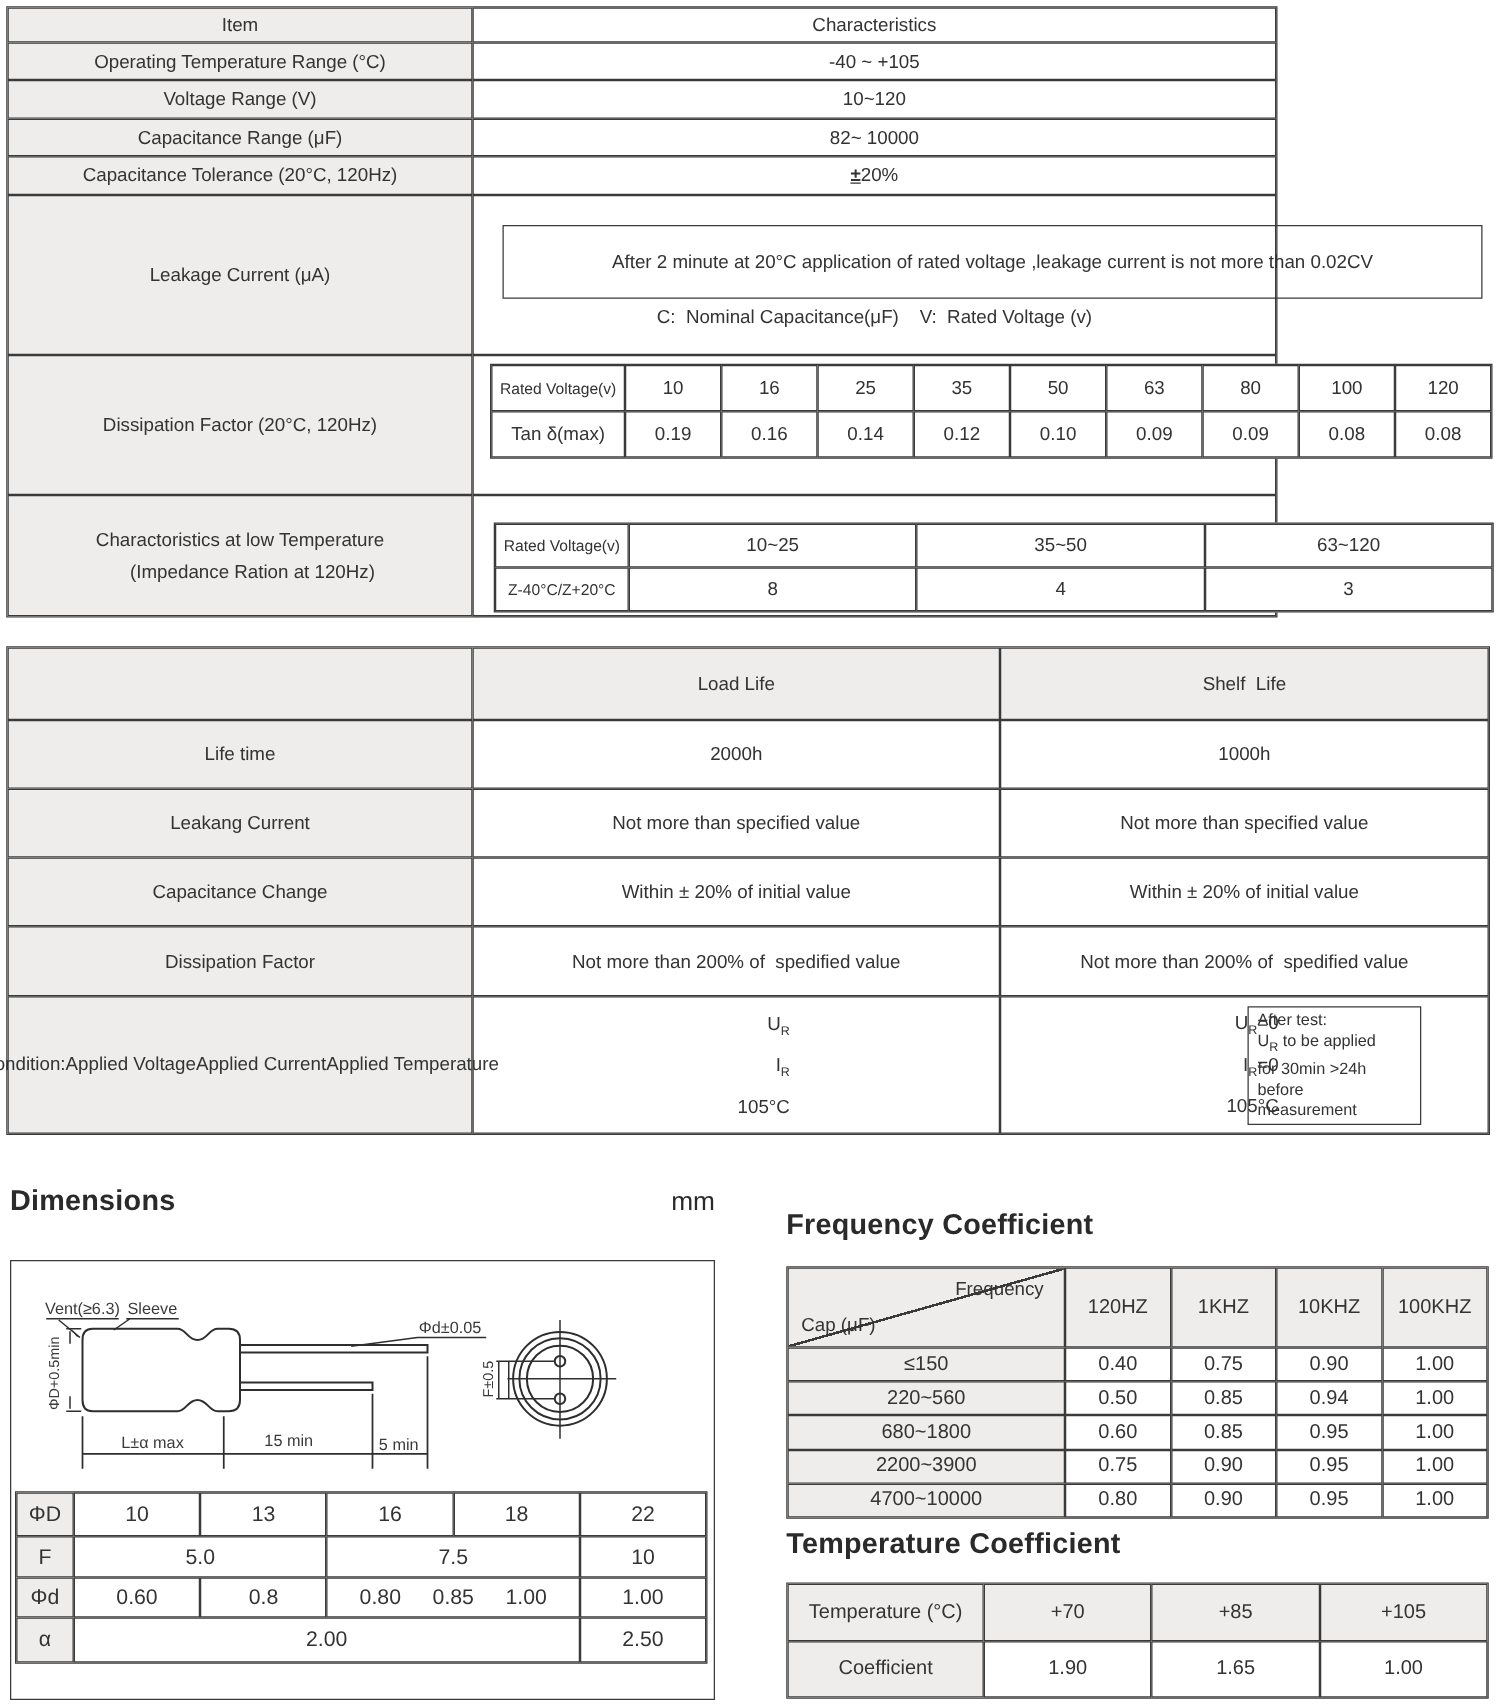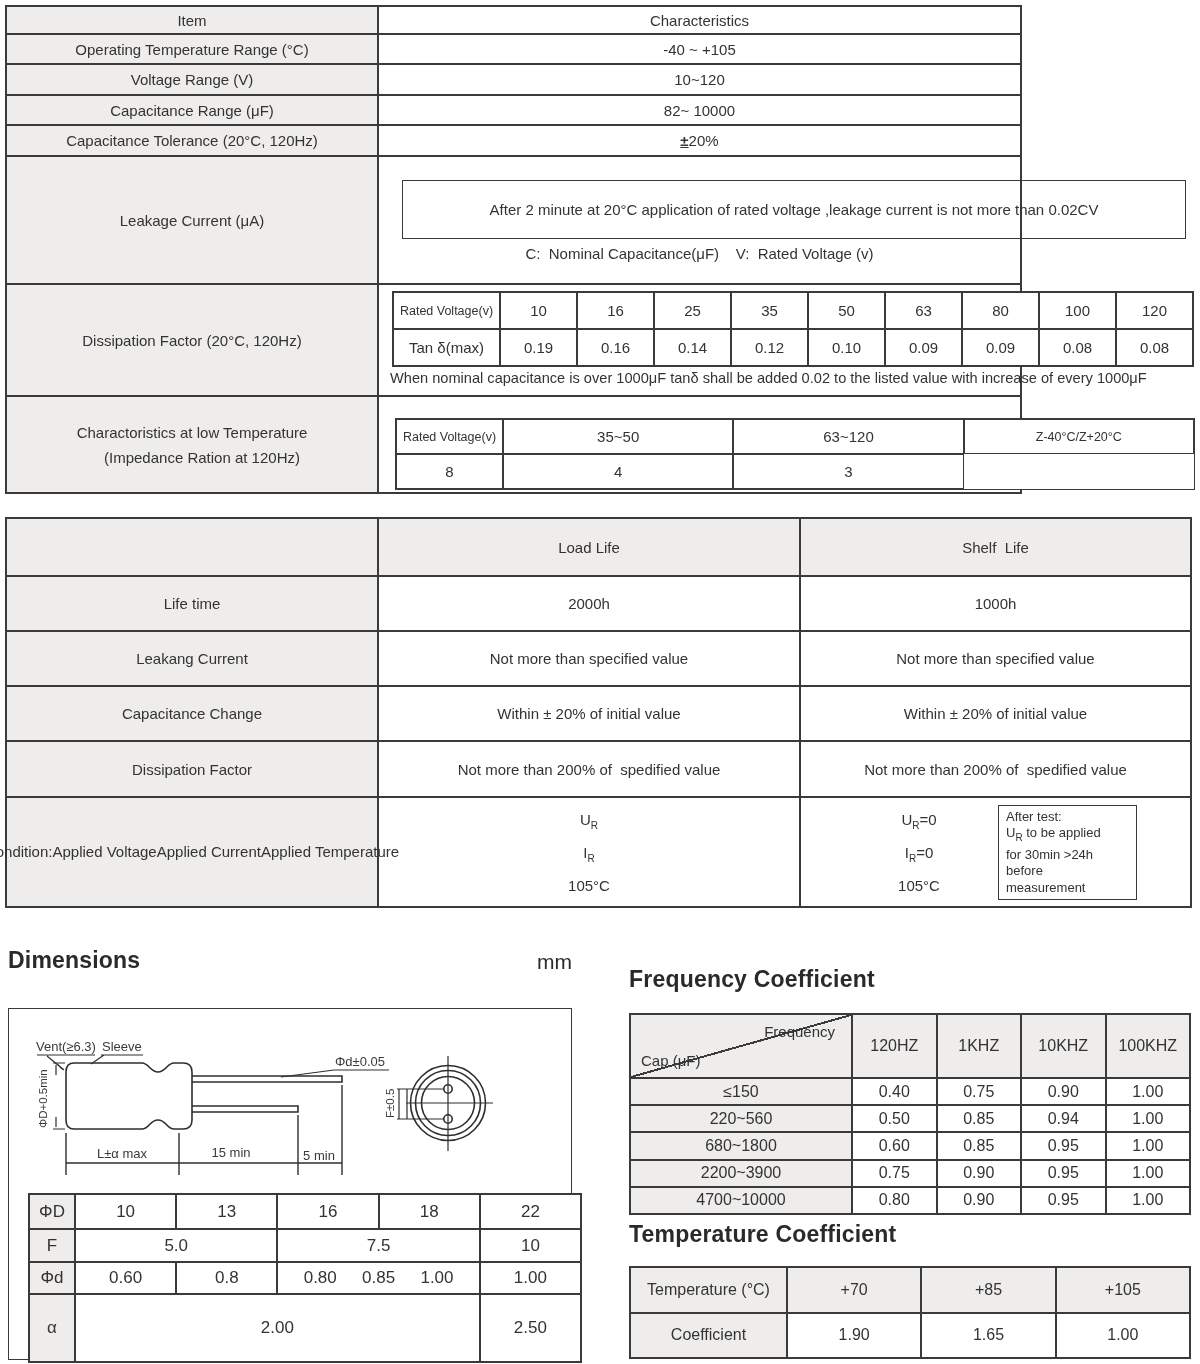--- a/index.html
+++ b/index.html
@@ -36,35 +36,35 @@
   .shead{font-size:12.5px;}
   .diss-tbl{left:13px;top:6px;width:802px;height:76px;grid-template-columns:107px repeat(9,1fr);grid-template-rows:1fr 1fr;}
   .diss-note{position:absolute;left:11px;top:85px;width:810px;font-size:14.6px;white-space:pre;}
   .lowt-cell{display:block;}
   .lt-tbl{left:16px;top:21px;width:800px;height:72px;grid-template-columns:107px repeat(3,1fr);grid-template-rows:1fr 1fr;}
 
   
   .life{left:5px;top:517px;width:1187px;grid-template-columns:372px 422px 1fr;
         grid-template-rows:58px 55px 55px 55px 56px 110px;}
   .cond-label{flex-direction:row;justify-content:center;line-height:20px;}
-  .stack{display:flex;flex-direction:column;align-items:center;line-height:27px;font-size:15px;}
+  .stack{display:flex;flex-direction:column;align-items:flex-end;line-height:27px;font-size:15px;margin-left:44px;}
   .cond-shelf{display:block;}
   .shelf-stack{position:absolute;left:58px;top:50%;transform:translateY(-50%);width:120px;}
   .after-box{position:absolute;left:197px;top:7px;width:139px;height:95px;border:1.5px solid var(--bc);
              font-size:13px;line-height:16.5px;padding:5px 7px;box-sizing:border-box;text-align:left;
              display:flex;flex-direction:column;justify-content:center;}
 
   
   .sect-title{position:absolute;font-size:23px;font-weight:600;color:#2a2a2a;letter-spacing:0.2px;}
 
   
   .dim-unit{position:absolute;left:537px;top:950px;font-size:21px;color:#2a2a2a;}
   .dim-box{position:absolute;left:8px;top:1008px;width:564px;height:352px;border:1.5px solid var(--bc);box-sizing:border-box;}
   .dim-svg{position:absolute;left:0;top:0;}
-  .dim-tbl{left:19px;top:184px;width:554px;height:170px;grid-template-columns:46px repeat(5,1fr);
+  .dim-tbl{left:3px;top:184px;width:554px;height:138px;grid-template-columns:46px repeat(5,1fr);
            grid-template-rows:35px 33px 32px 1fr;font-size:17px;}
   .dim-tbl .sc{font-size:17px;}
   .sp2{grid-column:span 2;}
   .sp4{grid-column:span 4;}
   .trio{display:flex;justify-content:space-evenly;align-items:center;}
   .trio span{display:inline-block;}
 
   
   .freq{left:629px;top:1013px;width:562px;height:202px;grid-template-columns:222px repeat(4,1fr);
         grid-template-rows:64px repeat(5,1fr);}
@@ -124,30 +124,30 @@
         <div class="sc">0.19</div>
         <div class="sc">0.16</div>
         <div class="sc">0.14</div>
         <div class="sc">0.12</div>
         <div class="sc">0.10</div>
         <div class="sc">0.09</div>
         <div class="sc">0.09</div>
         <div class="sc">0.08</div>
         <div class="sc">0.08</div>
       </div>
-      <div class="diss-note">When nominal capacitance is over 1000μF tanδ shall be added 0.02 to the listed value with increase of every 1000μF</div>
     </div>
 
     <div class="c lab col">
       <div>Charactoristics at low Temperature</div>
       <div style="margin-top:8px;margin-left:20px;">(Impedance Ration at 120Hz)</div>
     </div>
     <div class="c lowt-cell">
       <div class="subtbl lt-tbl">
         <div class="sc shead">Rated Voltage(v)</div>
+        <div class="sc">10~25</div>
         <div class="sc">35~50</div>
         <div class="sc">63~120</div>
         <div class="sc shead">Z-40°C/Z+20°C</div>
         <div class="sc">8</div>
         <div class="sc">4</div>
         <div class="sc">3</div>
       </div>
     </div>
   </div>
 

